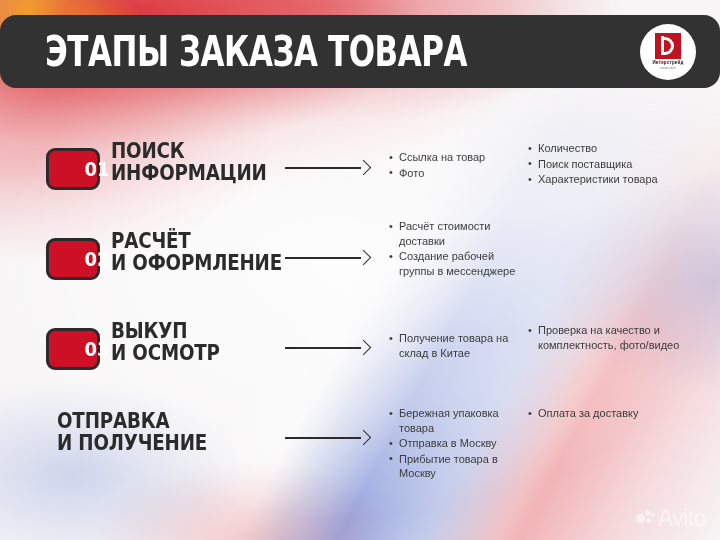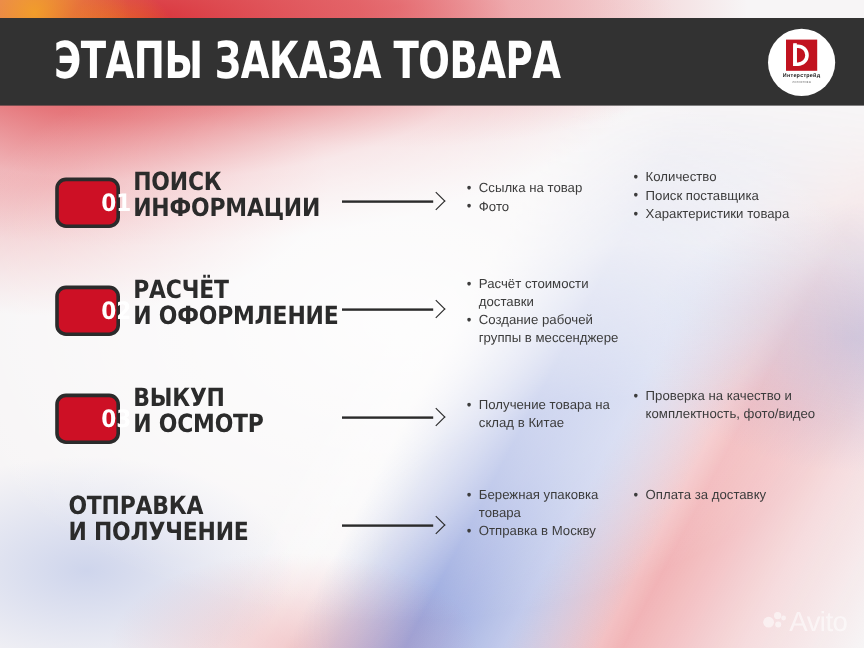--- a/index.html
+++ b/index.html
@@ -80,20 +80,21 @@
     left: 0;
     top: 15px;
     width: 720px;
     height: 73px;
     background: #323232;
     display: flex;
     align-items: center;
     box-sizing: border-box;
     padding-left: 45px;
     padding-right: 14px;
+    border-radius: 16px;
   }
   .header-title {
     color: #ffffff;
     font-family: "DejaVu Sans", sans-serif;
     font-weight: 700;
     font-size: 36px;
     letter-spacing: -0.5px;
     line-height: 1;
     transform: scaleX(0.86) scaleY(1.18);
     transform-origin: left center;
@@ -359,21 +360,21 @@
         </div>
         <div class="step-title">
           <span class="ln">РАСЧЁТ</span>
           <span class="ln">И ОФОРМЛЕНИЕ</span>
         </div>
       </div>
       <div class="step-arrow">
         <span class="shaft"></span>
         <span class="head"></span>
       </div>
-      <ul class="bullets col-a" style="top:12px">
+      <ul class="bullets col-a" style="top:1px">
         <li>Расчёт стоимости доставки</li>
         <li>Создание рабочей группы в мессенджере</li>
       </ul>
     </div>
 
     <div class="step-row">
       <div class="step-left">
         <div class="step-badge">
           <span>03</span>
         </div>
@@ -401,20 +402,21 @@
           <span class="ln">И ПОЛУЧЕНИЕ</span>
         </div>
       </div>
       <div class="step-arrow">
         <span class="shaft"></span>
         <span class="head"></span>
       </div>
       <ul class="bullets col-a" style="top:8px">
         <li>Бережная упаковка товара</li>
         <li>Отправка в Москву</li>
+        <li>Прибытие товара в Москву</li>
       </ul>
       <ul class="bullets col-b" style="top:8px">
         <li>Оплата за доставку</li>
       </ul>
     </div>
 
   </div>
 
   <div class="avito">
     <span class="avito-dots">

